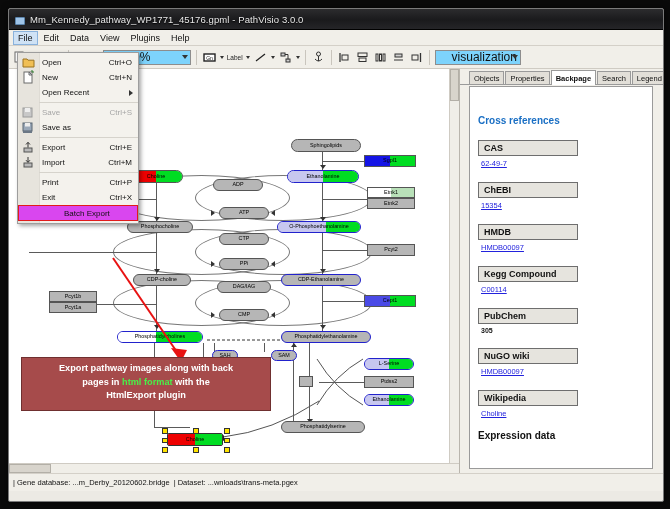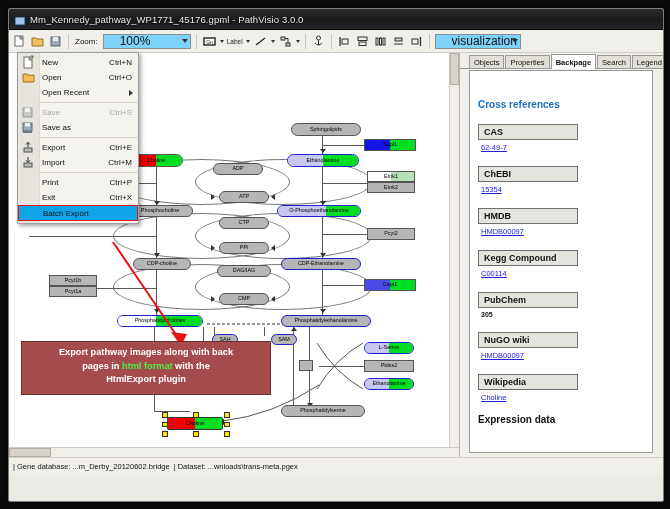--- a/index.html
+++ b/index.html
@@ -94,21 +94,21 @@
   .menupop .gutter{position:absolute;left:0;top:0;bottom:0;width:21px;
      background:#e7e4dd;border-right:1px solid #dedbd4;}
   .mrow{position:relative;height:15px;display:flex;align-items:center;z-index:2;}
   .mrow .mico{width:21px;height:15px;position:relative;flex:none;}
   .mrow .mtext{font-size:8px;color:#111;flex:1;padding-left:3px;}
   .mrow .macc{font-size:8px;color:#111;padding-right:6px;}
   .mrow.dis .mtext,.mrow.dis .macc{color:#a6a6a6;}
   .mrow .submark{position:absolute;right:5px;top:5px;border-top:3px solid transparent;
      border-bottom:3px solid transparent;border-left:4px solid #333;}
   .msep{height:1px;background:#d6d3cc;margin:2px 0 2px 21px;z-index:2;position:relative;}
-  .mrow.hl-red{border:1.5px solid #e11b1b;background:#0ea5e9;height:14px;}
+  .mrow.hl-red{border:1.5px solid #e11b1b;background:#d946ef;height:14px;padding-left:21px;}
 
   
   .tabrow{display:flex;align-items:flex-end;height:15px;padding-left:9px;
      border-bottom:1px solid #9a9a9a;background:#f1efe9;}
   .tab{font-size:7.5px;color:#111;padding:1.5px 4px;border:1px solid #9a9a9a;
      background:#e2dfd8;margin-right:1px;border-bottom:none;line-height:9px;}
   .tab.sel{background:#fff;font-weight:bold;padding:2.5px 4px;position:relative;top:1px;}
 
   .panel{position:absolute;left:9px;top:17px;right:10px;bottom:4px;background:#fff;
      border:1px solid #9a9a9a;overflow:hidden;}
@@ -131,20 +131,28 @@
 <body>
 
 <div id="root">
  <div class="win">
 
   <div class="titlebar">
     <span class="title-ico"></span>
     <span class="title-text">Mm_Kennedy_pathway_WP1771_45176.gpml - PathVisio 3.0.0</span>
   </div>
 
+  <div class="menubar">
+    <span class="mi active">File</span>
+    <span class="mi">Edit</span>
+    <span class="mi">Data</span>
+    <span class="mi">View</span>
+    <span class="mi">Plugins</span>
+    <span class="mi">Help</span>
+  </div>
 
   <div class="toolbar">
     <span class="tb-ico">
       <svg width="15" height="15" viewBox="0 0 15 15">
             <rect x="3" y="2" width="8" height="10" fill="#fff" stroke="#6b6b6b"></rect>
             <path d="M8 2 L11 5 L8 5 Z" fill="#d8d8d8" stroke="#6b6b6b"></path>
           </svg>
     </span>
     <span class="tb-ico">
       <svg width="15" height="15" viewBox="0 0 15 15">
@@ -531,37 +539,37 @@
     <span>| Gene database: ...m_Derby_20120602.bridge</span>
     <span style="margin-left:4px;">| Dataset: ...wnloads\trans-meta.pgex</span>
   </div>
 
   <div class="menupop">
     <div class="gutter"></div>
 
     <div class="mrow">
       <span class="mico">
         <svg width="21" height="15" viewBox="0 0 21 15">
+              <path d="M5 4h4l1 1.2h6V12H5z" fill="#f0bf55" stroke="#9a7320"></path>
+            </svg>
+      </span>
+      <span class="mtext">Open</span>
+      <span class="macc">Ctrl+O</span>
+    </div>
+
+    <div class="mrow">
+      <span class="mico">
+        <svg width="21" height="15" viewBox="0 0 21 15">
               <rect x="6" y="2" width="8" height="11" fill="#fff" stroke="#6b6b6b"></rect>
               <path d="M11 2 L14 5 L11 5 Z" fill="#cfe0f0" stroke="#6b6b6b"></path>
               <path d="M13 1 l2 0 0 2" stroke="#2a7d2a" fill="none"></path>
             </svg>
       </span>
       <span class="mtext">New</span>
       <span class="macc">Ctrl+N</span>
-    </div>
-
-    <div class="mrow">
-      <span class="mico">
-        <svg width="21" height="15" viewBox="0 0 21 15">
-              <path d="M5 4h4l1 1.2h6V12H5z" fill="#f0bf55" stroke="#9a7320"></path>
-            </svg>
-      </span>
-      <span class="mtext">Open</span>
-      <span class="macc">Ctrl+O</span>
     </div>
 
     <div class="mrow">
       <span class="mico"></span>
       <span class="mtext">Open Recent</span>
       <i class="submark"></i>
     </div>
 
     <div class="msep"></div>
 

